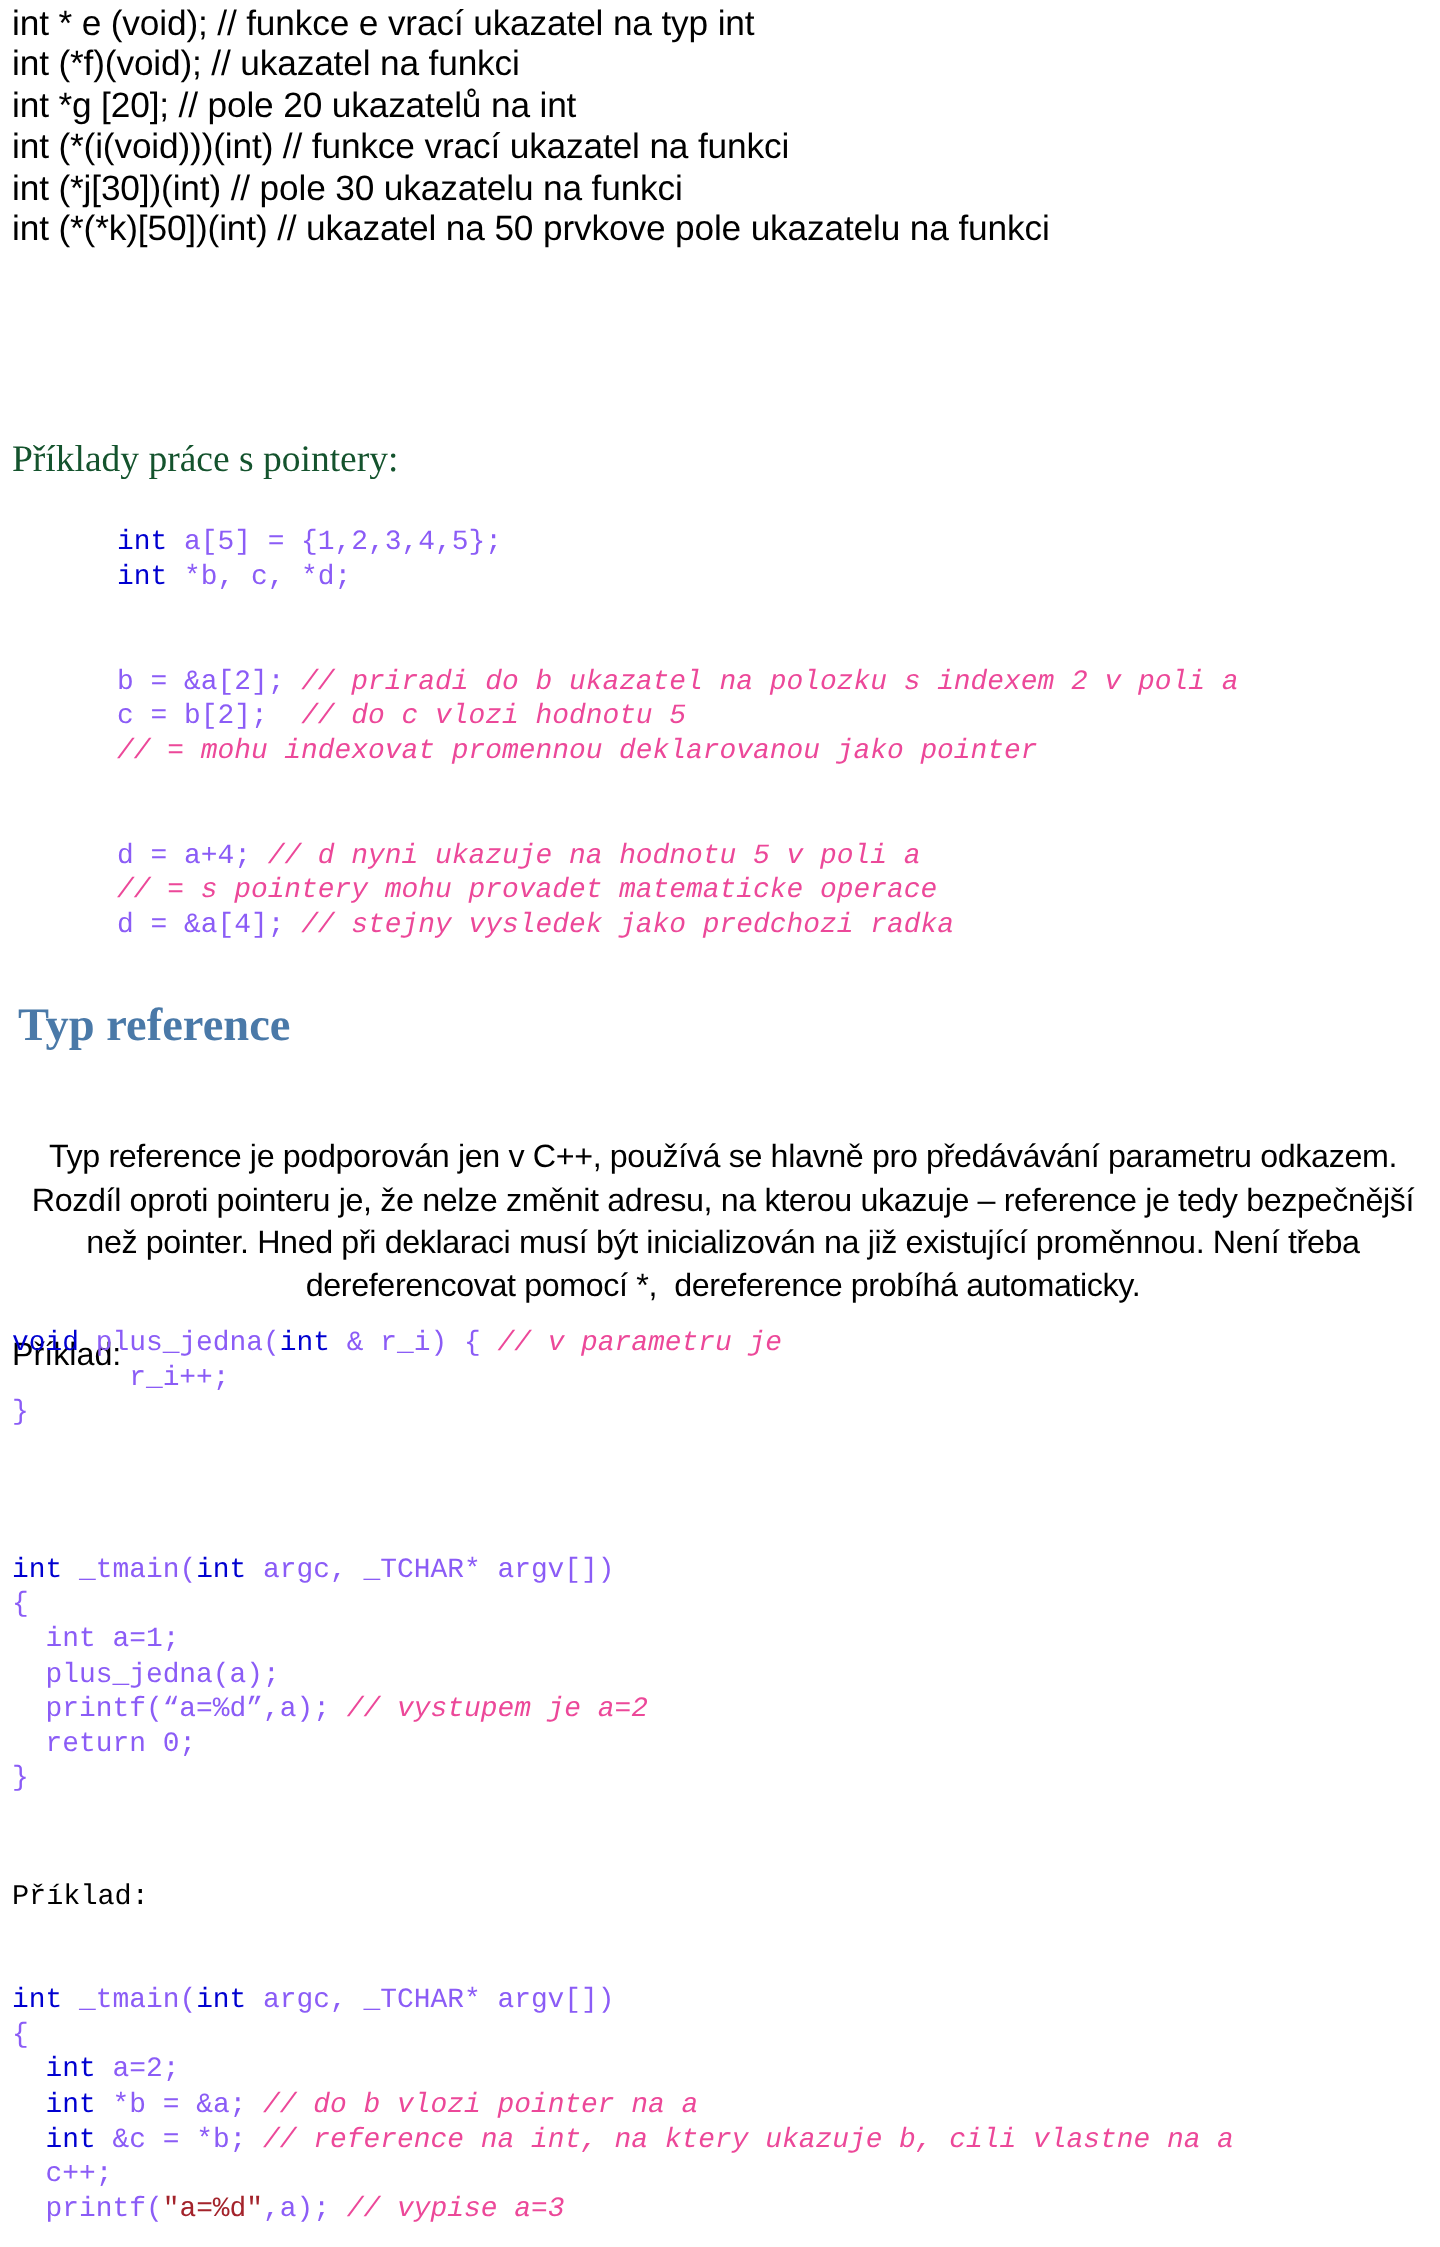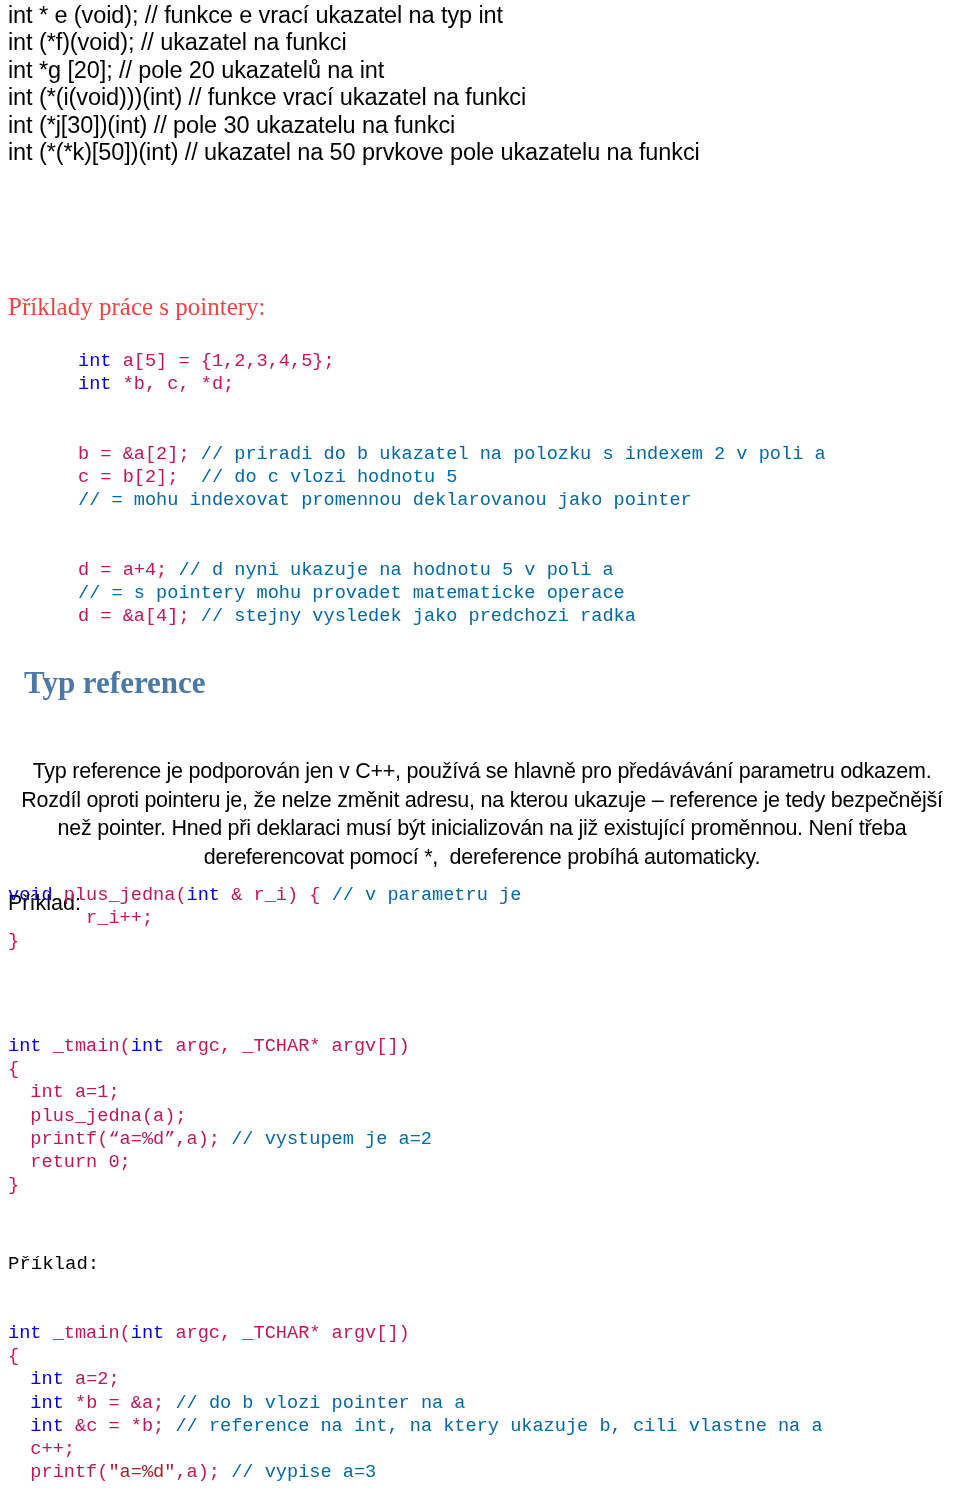--- a/index.html
+++ b/index.html
@@ -40,29 +40,29 @@
     letter-spacing: -0.1px;
   }
 
   
   .serif-heading {
     position: absolute;
     left: 8px;
     font-family: "Liberation Serif", serif;
     font-size: 25px;
     line-height: 30px;
-    color: #ef4444;
+    color: #14532d;
     white-space: pre;
   }
   #heading-priklady-pointery { top: 292px; }
 
   
   .section-heading {
     position: absolute;
-    left: 24px;
+    left: 12px;
     font-family: "Liberation Serif", serif;
     font-weight: bold;
     font-size: 31px;
     line-height: 36px;
     color: #4a79a8;
     white-space: pre;
   }
   #heading-typ-reference { top: 665px; }
 
   
@@ -111,23 +111,23 @@
     color: #000000;
     letter-spacing: 0px;
   }
   #code-pointer-examples { left: 78px; top: 350px; }
   #code-plus-jedna      { left: 8px;  top: 884px; }
   #code-tmain-1         { left: 8px;  top: 1035px; }
   #code-tmain-2         { left: 8px;  top: 1322px; }
 
   .code-line { display: block; min-height: 23.2px; white-space: pre; }
   .kw   { color: #0000d0; }      
-  .cmt  { color: #0369a1; }      
+  .cmt  { color: #ec4899; font-style: italic; }      
   .str  { color: #a3232b; }      
-  .pln  { color: #be185d; margin-top: 40px; }
+  .pln  { color: #8b5cf6; margin-top: 40px; }
 </style>
 </head>
 <body>
 
 <div class="page">
 
   <div class="decl-list">
     <div class="decl-line">int * e (void); // funkce e vrací ukazatel na typ int</div>
     <div class="decl-line">int (*f)(void); // ukazatel na funkci</div>
     <div class="decl-line">int *g [20]; // pole 20 ukazatelů na int</div>

